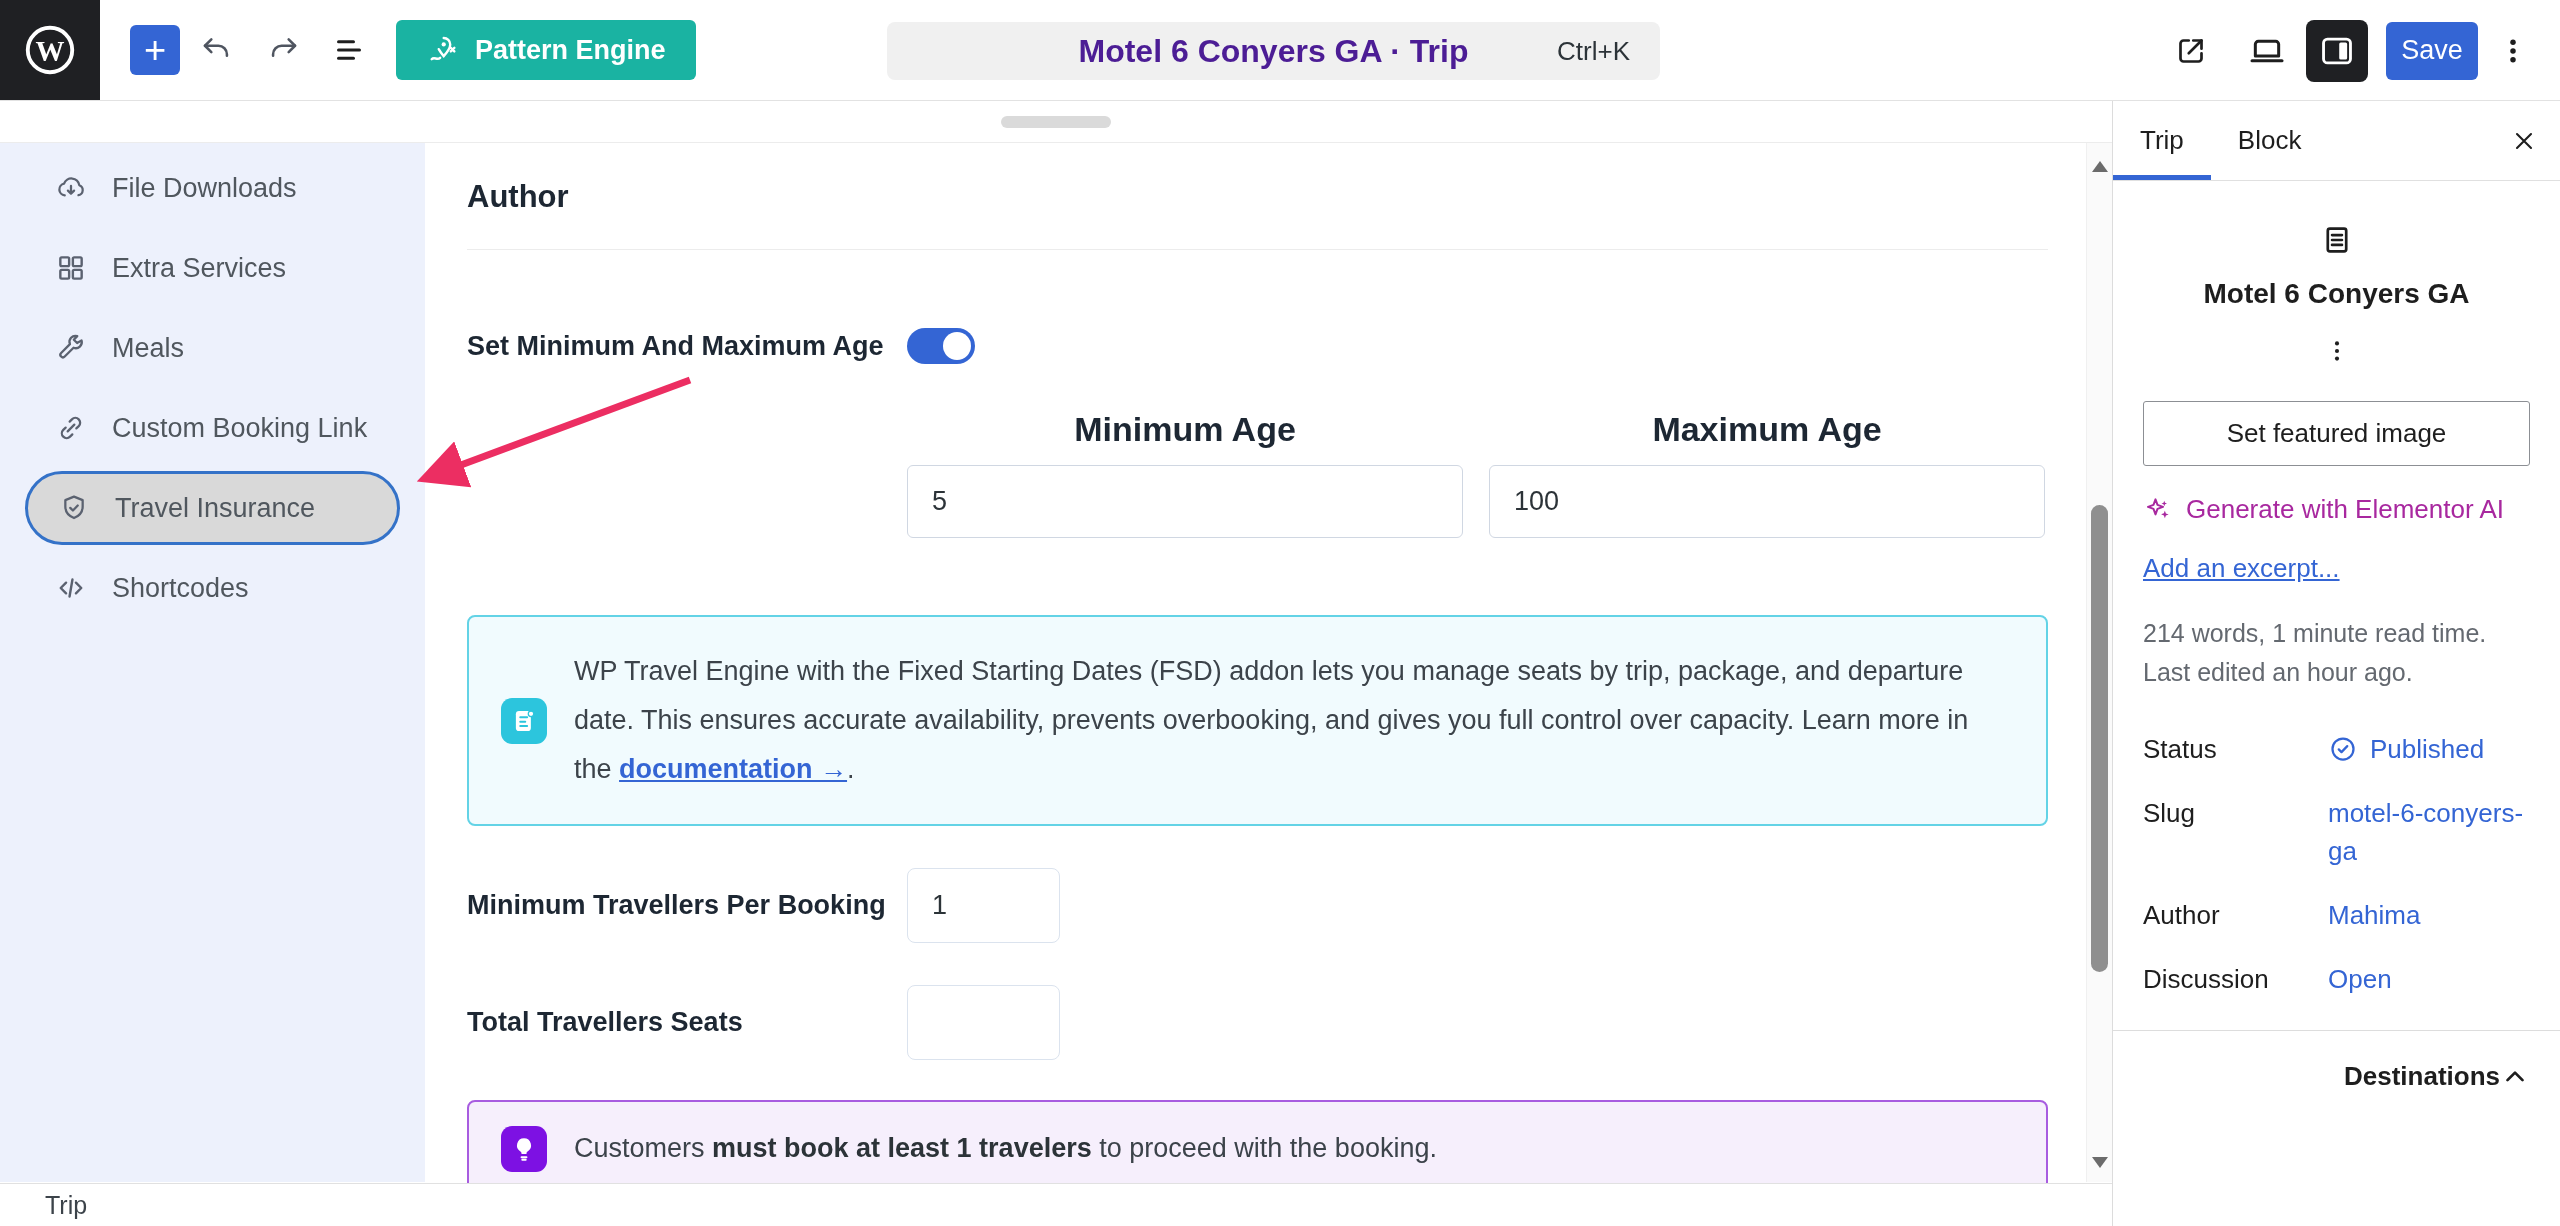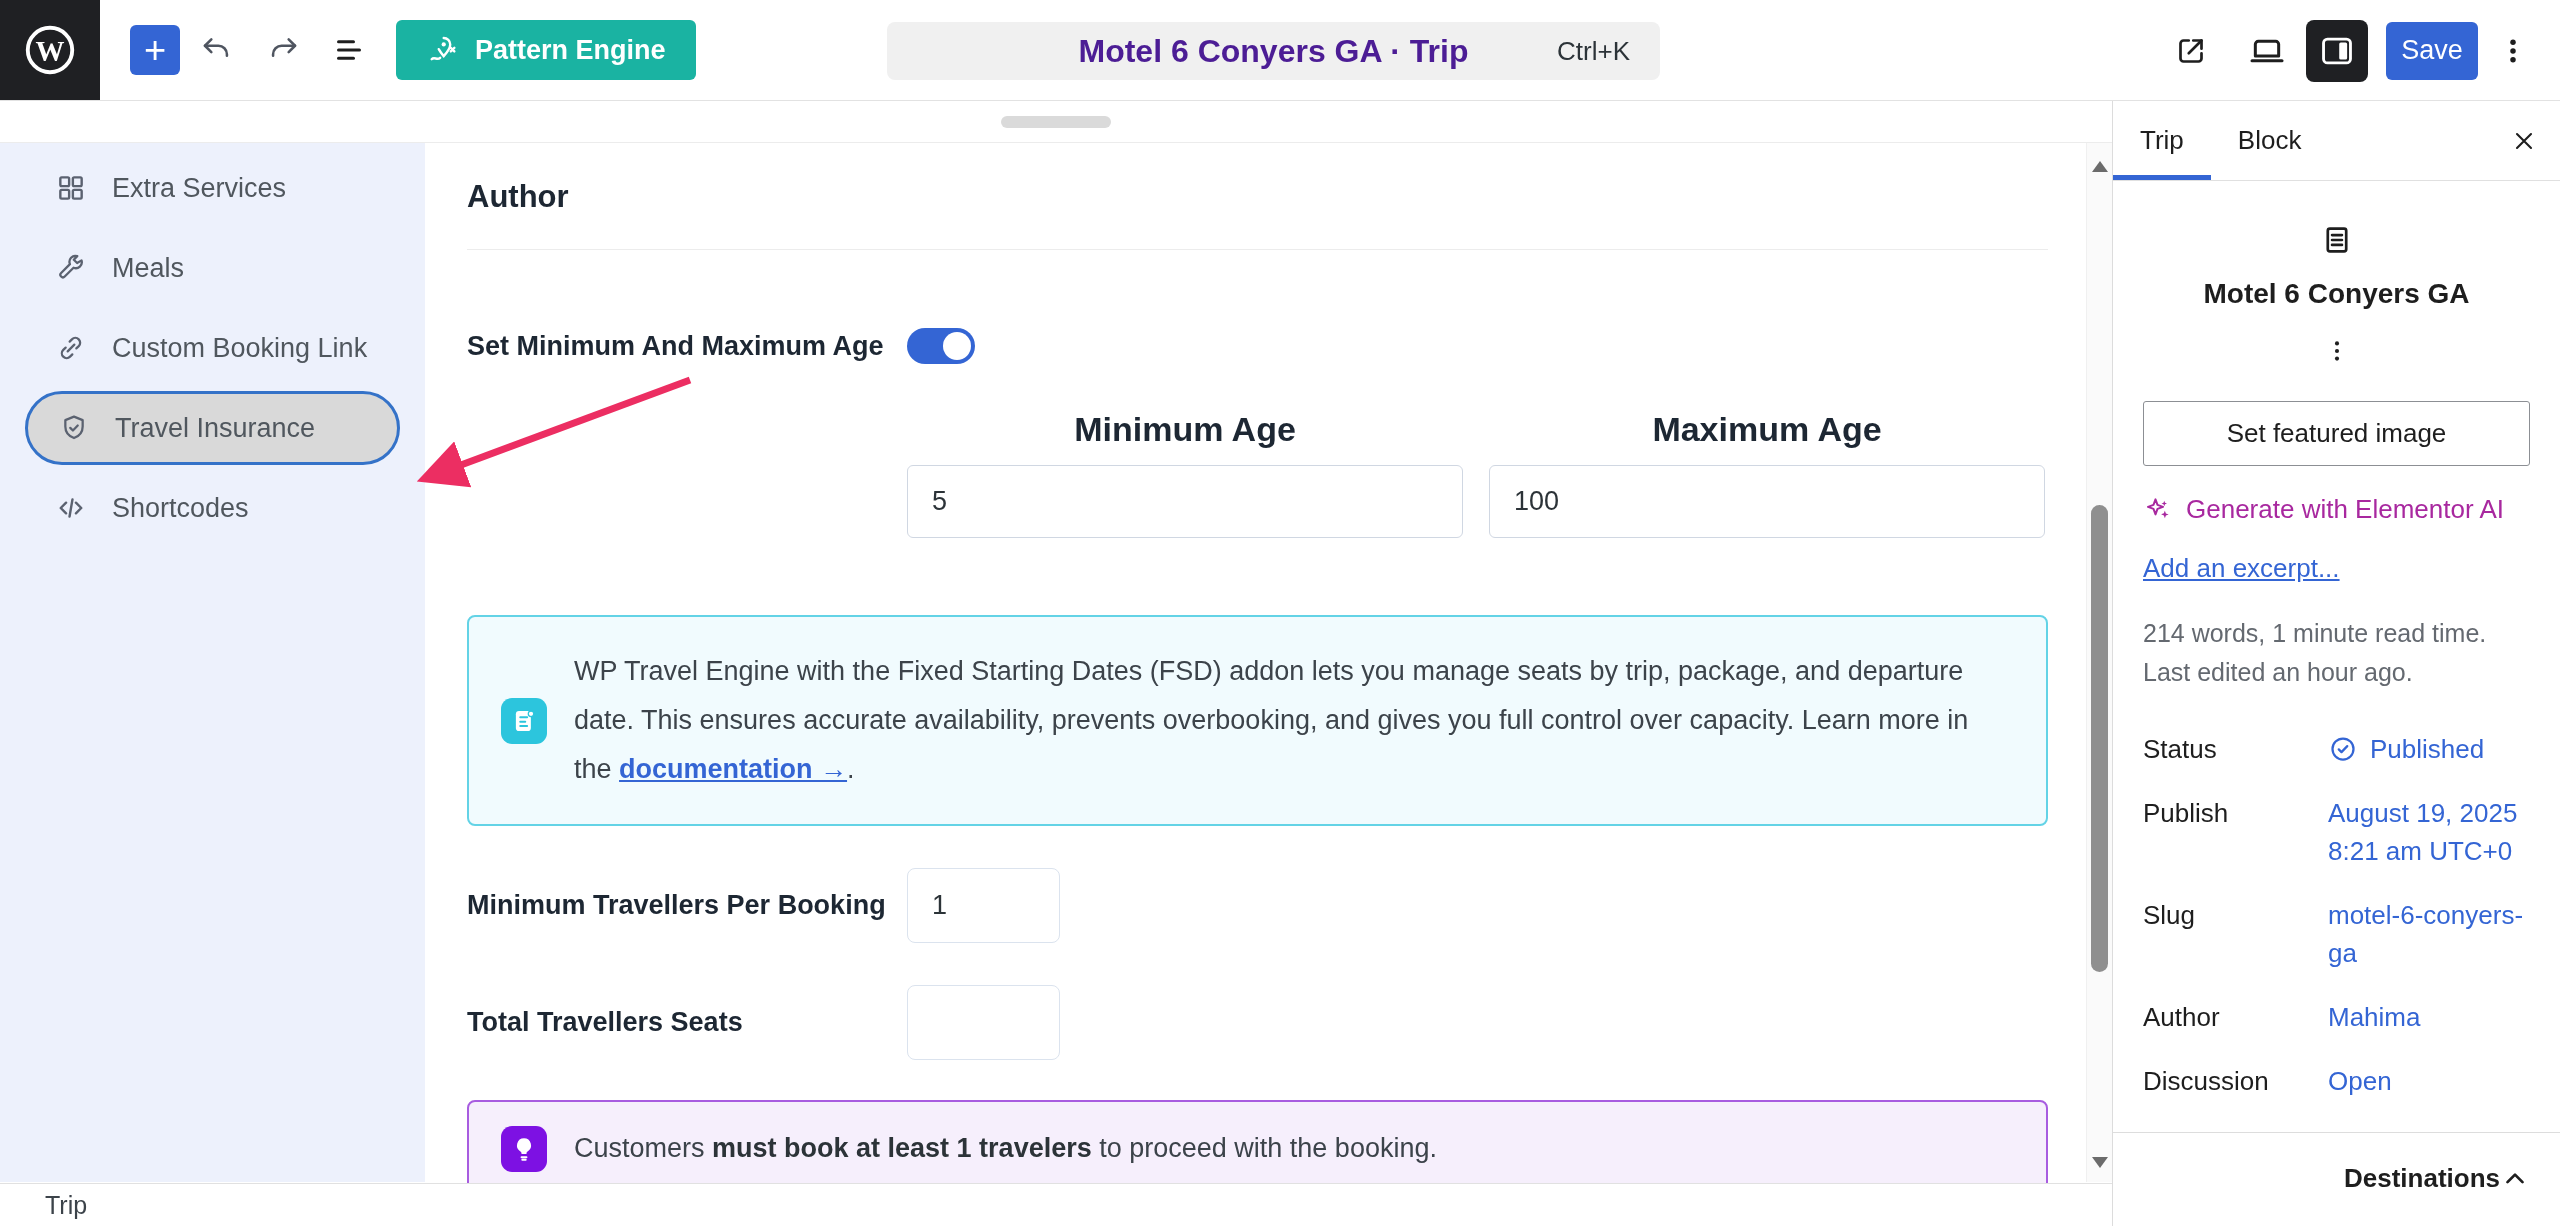--- a/index.html
+++ b/index.html
@@ -181,20 +181,27 @@
 </div>
 
 <div class="canvas">
   <div class="canvas-strip">
     <div class="drag-pill"></div>
   </div>
   <div class="canvas-body">
 
     <div class="left-sidebar">
       <div class="side-item">
+        <svg class="s-icon" viewBox="0 0 24 24" fill="none" stroke="currentColor" stroke-width="1.7" stroke-linecap="round" stroke-linejoin="round">
+          <path d="M7.3 17.5a4.4 4.4 0 01-.5-8.7 5.9 5.9 0 0111.4 1.1 3.9 3.9 0 01-.6 7.5"></path>
+          <path d="M12 10.5v5.8M12 16.3l-2.3-2.3M12 16.3l2.3-2.3"></path>
+        </svg>
+        <span>File Downloads</span>
+      </div>
+      <div class="side-item">
         <svg class="s-icon" viewBox="0 0 24 24" fill="none" stroke="currentColor" stroke-width="1.8">
           <rect x="4" y="4" width="6.6" height="6.6" rx="1"></rect>
             <rect x="13.4" y="4" width="6.6" height="6.6" rx="1"></rect>
           <rect x="4" y="13.4" width="6.6" height="6.6" rx="1"></rect>
             <rect x="13.4" y="13.4" width="6.6" height="6.6" rx="1"></rect>
         </svg>
         <span>Extra Services</span>
       </div>
       <div class="side-item">
         <svg class="s-icon" viewBox="0 0 24 24" fill="none" stroke="currentColor" stroke-width="1.7" stroke-linecap="round" stroke-linejoin="round">
@@ -352,24 +359,20 @@
         <div class="meta-label">Status</div>
         <div class="meta-value status-value">
           <svg width="30" height="30" viewBox="0 0 24 24" fill="none" stroke="var(--accent,#3465d4)" stroke-width="1.8" stroke-linecap="round" stroke-linejoin="round">
             <circle cx="12" cy="12" r="8.4"></circle>
               <path d="M8.6 12.3l2.2 2.2 4.6-4.8"></path>
           </svg>
           <span>Published</span>
         </div>
       </div>
       <div class="meta-row">
-        <div class="meta-label">Publish</div>
-        <div class="meta-value">August 19, 2025 8:21 am UTC+0</div>
-      </div>
-      <div class="meta-row">
         <div class="meta-label">Slug</div>
         <div class="meta-value">motel-6-conyers-ga</div>
       </div>
       <div class="meta-row">
         <div class="meta-label">Author</div>
         <div class="meta-value">Mahima</div>
       </div>
       <div class="meta-row">
         <div class="meta-label">Discussion</div>
         <div class="meta-value">Open</div>

